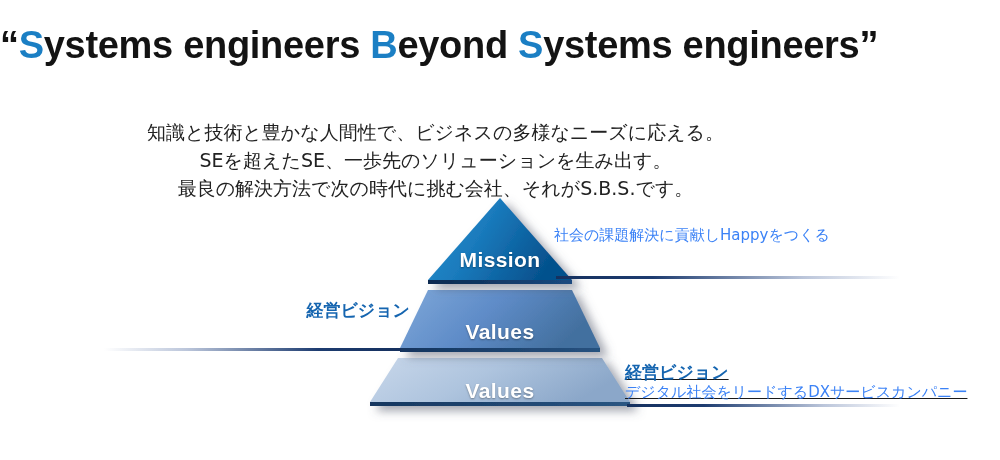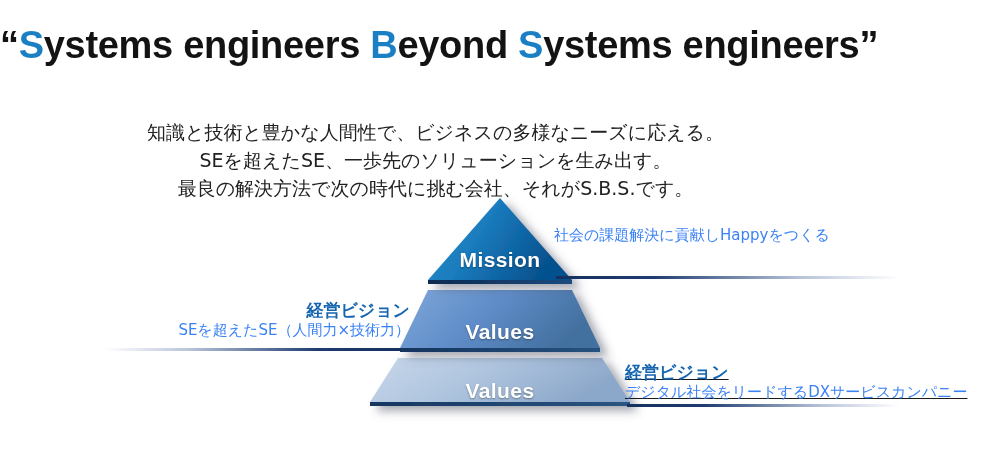--- a/index.html
+++ b/index.html
@@ -188,19 +188,18 @@
 <div class="leader right leader-mission"></div>
 <div class="leader right leader-vision"></div>
 <div class="leader left  leader-values"></div>
 
 <div class="callout callout-mission">
   <div class="desc">社会の課題解決に貢献しHappyをつくる</div>
 </div>
 
 <div class="callout callout-values">
   <div class="head">経営ビジョン</div>
-  <div class="desc">SEを超えたSE（人間力×技術力）</div>
 </div>
 
 <div class="callout callout-vision">
   <div class="head">経営ビジョン</div>
   <div class="desc">デジタル社会をリードするDXサービスカンパニー</div>
 </div>
 
 </body></html>

